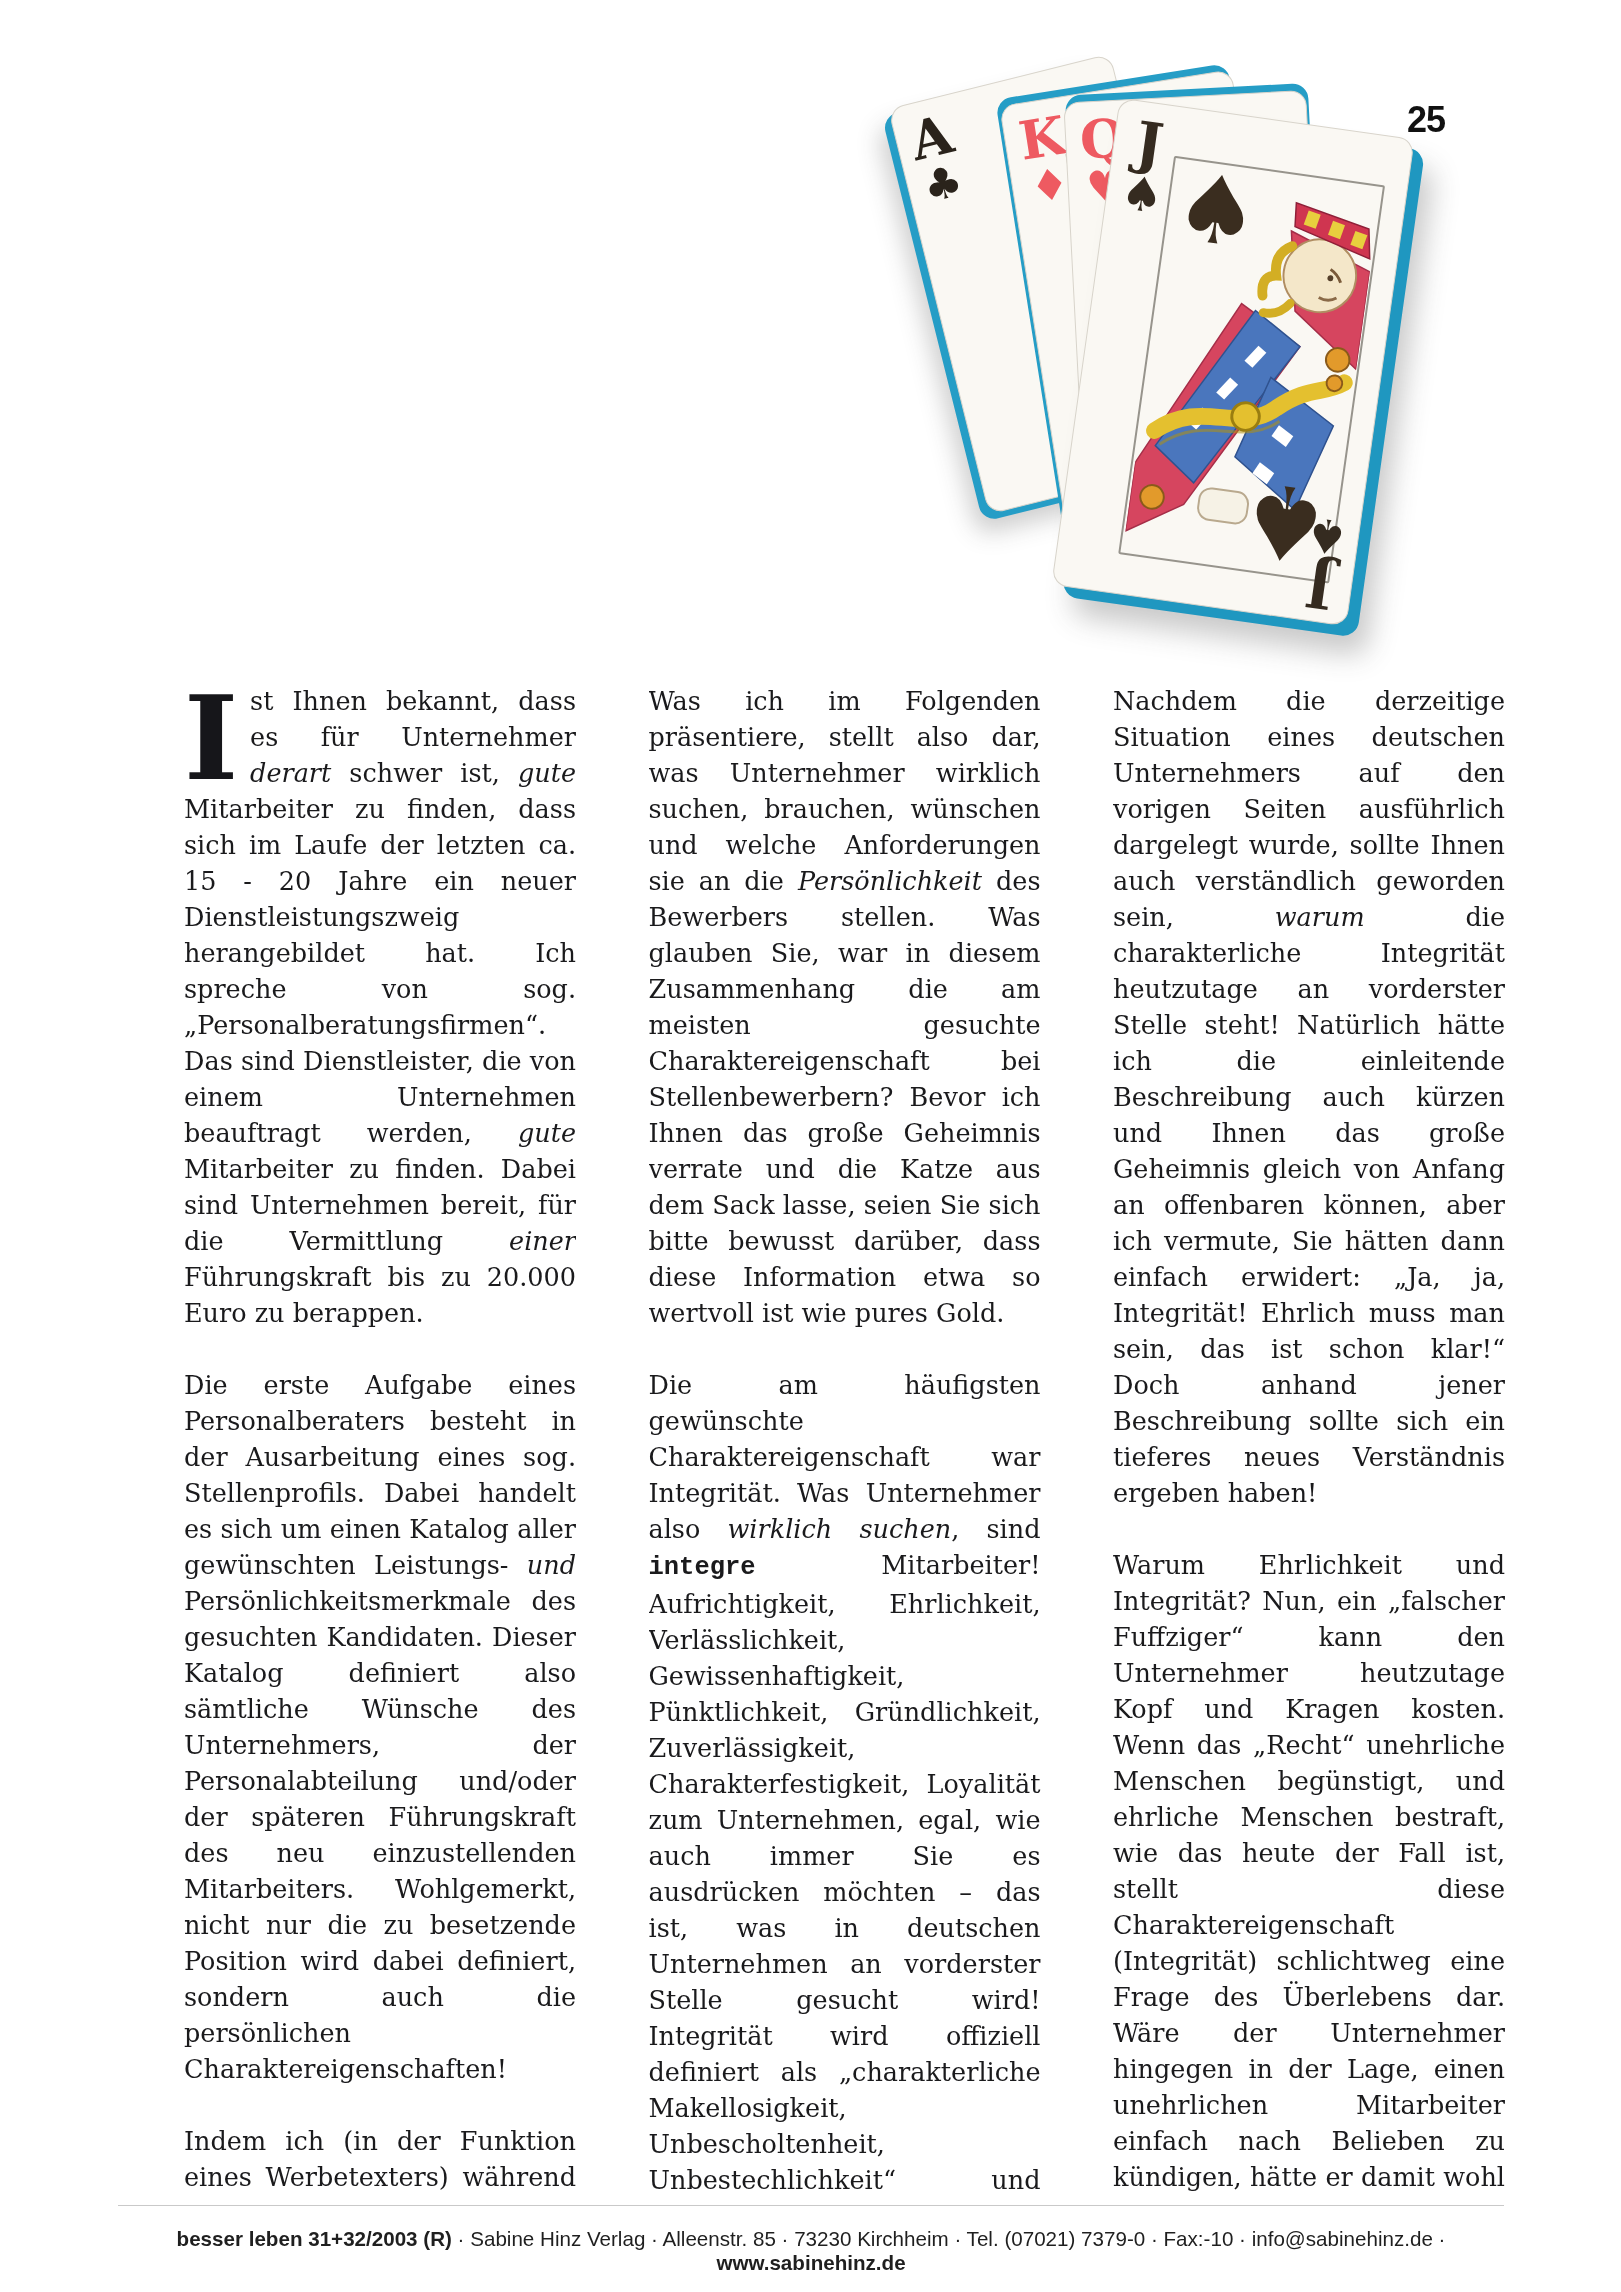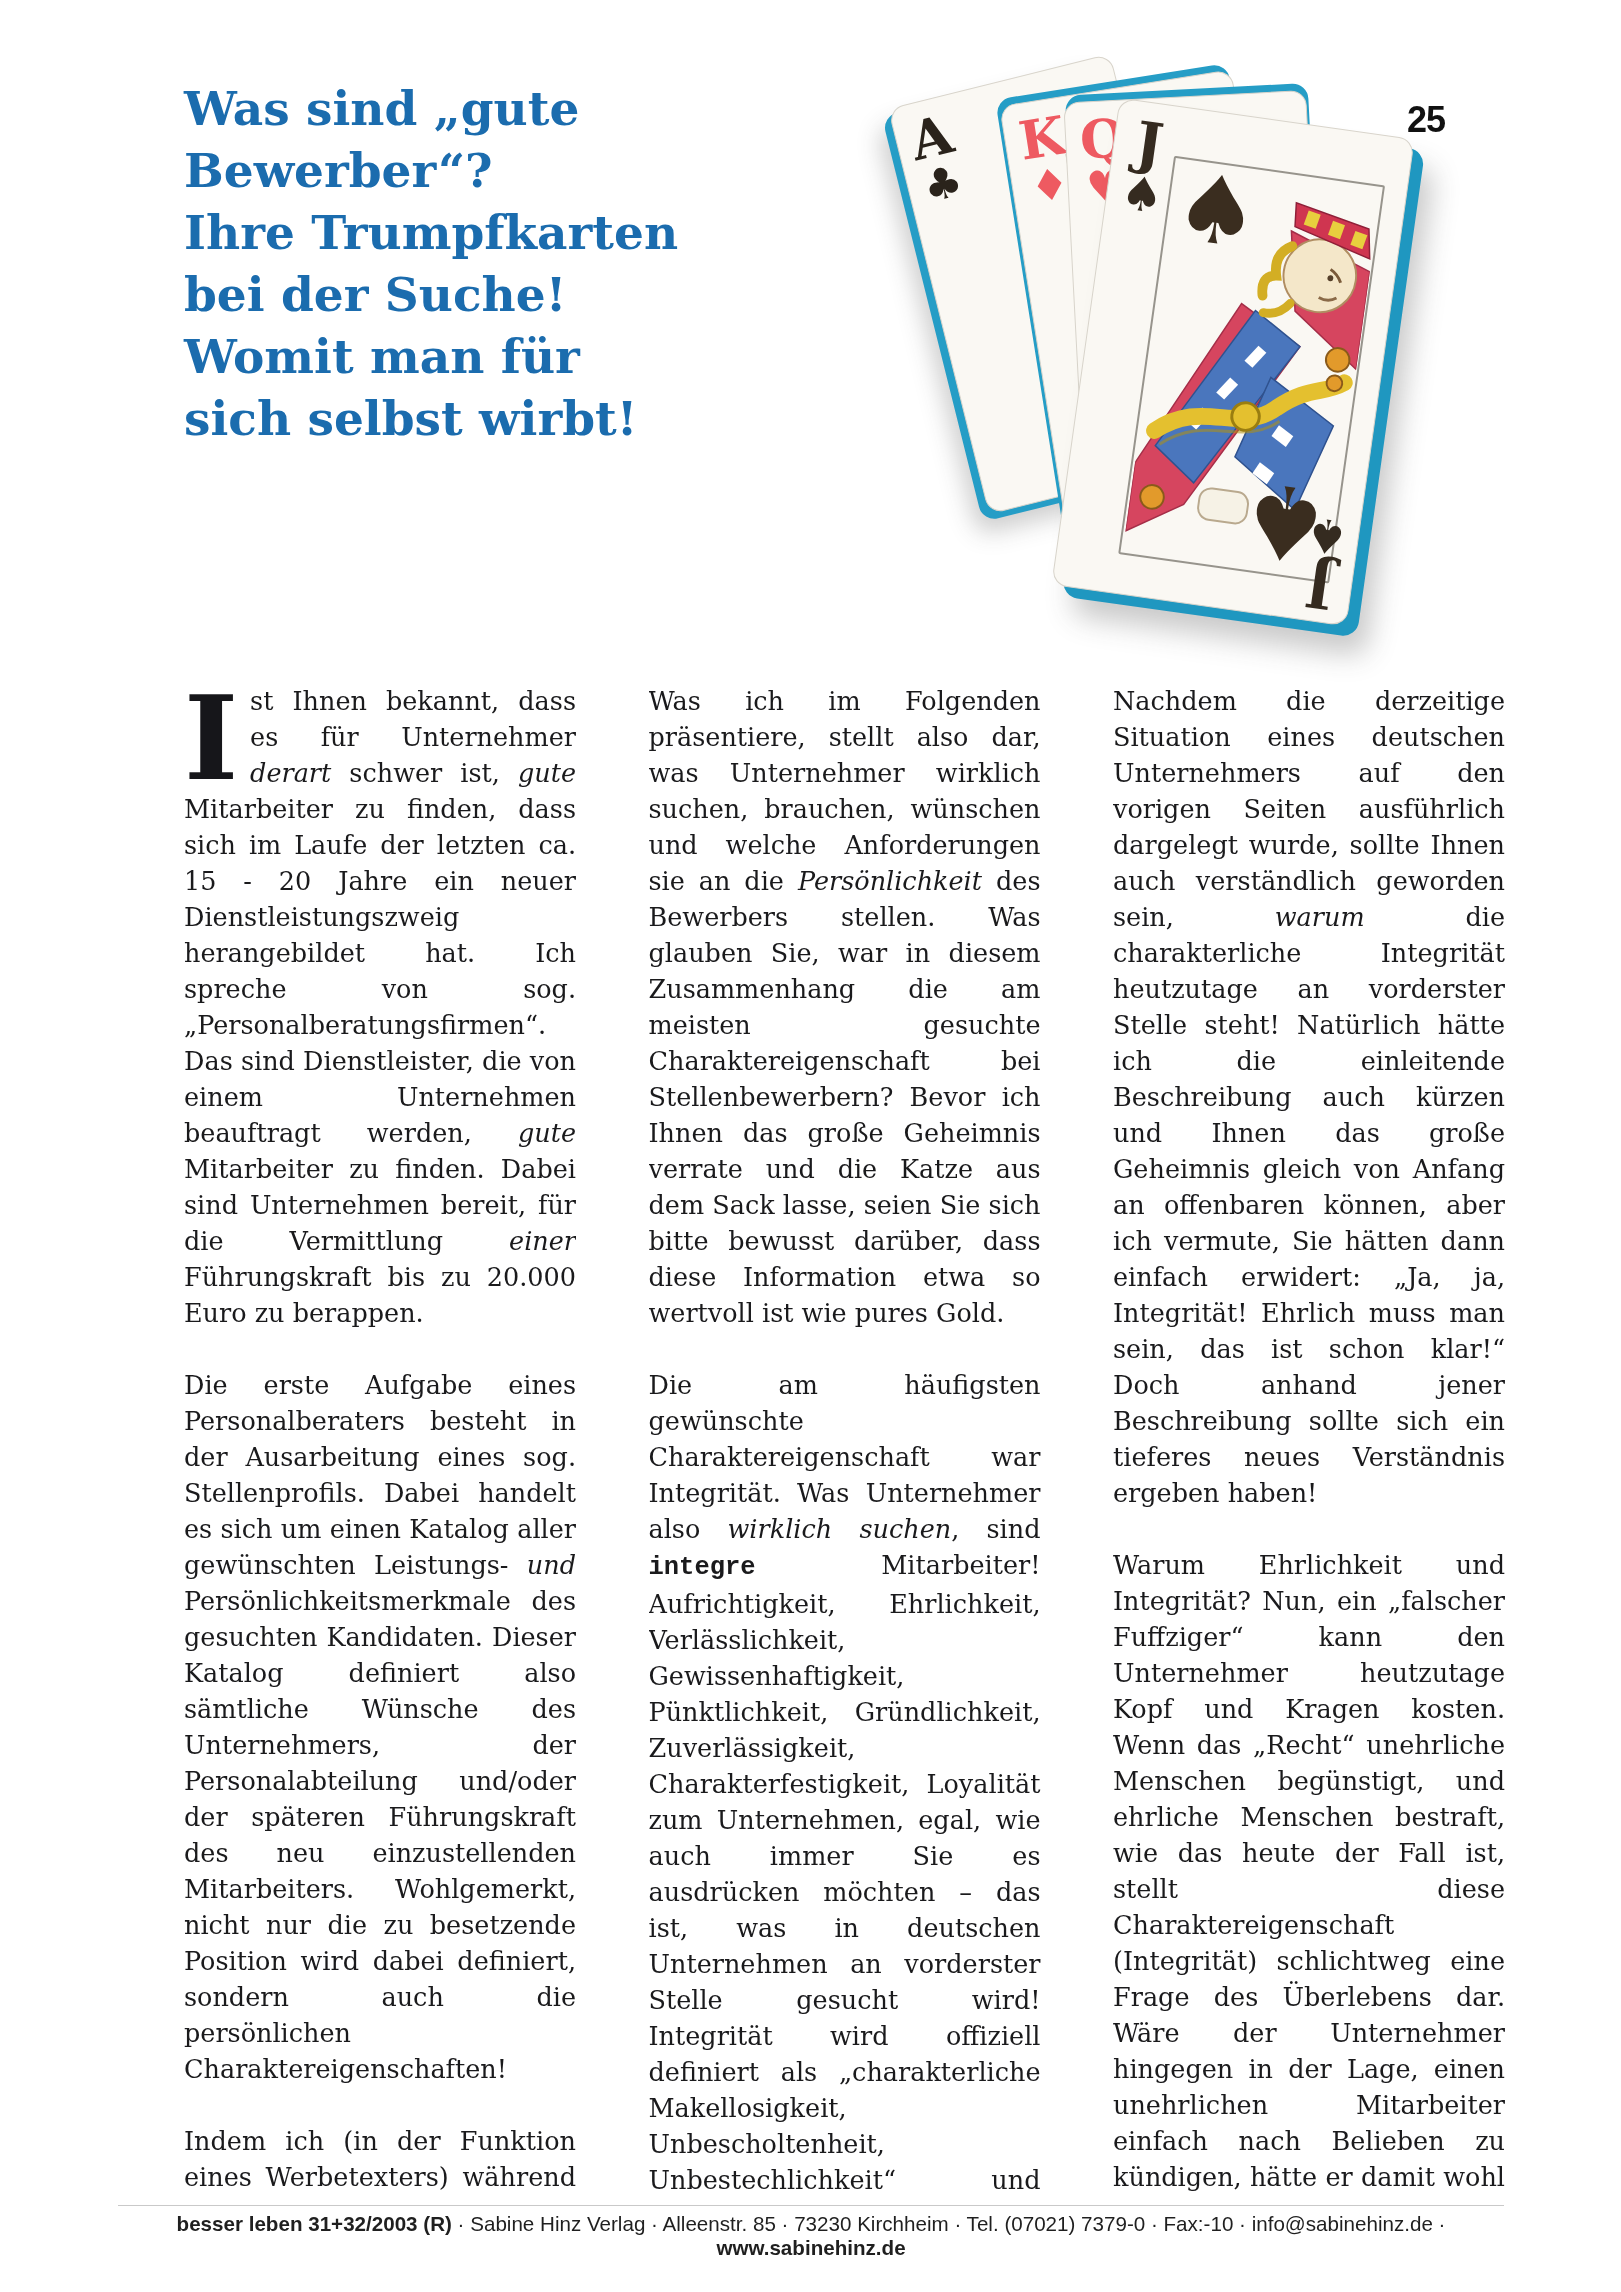--- a/index.html
+++ b/index.html
@@ -52,39 +52,31 @@
   .col { width:392px; overflow:hidden; }
   .col p { margin:0 0 36px 0; }
   .col p:last-child { margin-bottom:0; }
   .col i { font-style:italic; }
   .col b { font-weight:700;font-family:Liberation Mono, monospace; }
   .dropcap { float:left; font-family:"DejaVu Serif", serif; font-weight:700;
              font-size:116px; line-height:94px; margin:7.8px 11.8px 0 0; color:#16161a; }
 
   
   .footer { position:absolute; left:118px; top:2205px; width:1386px;
-            border-top:1px solid #c9c9c9; padding-top:6px; text-align:center;
+            border-top:1px solid #c9c9c9; padding-top:21px; text-align:center;
             font-family:"Liberation Sans", sans-serif; font-size:20.6px; color:#1f1f1f; }
   .footer b { font-weight:700; }
 </style>
 </head>
 <body>
 
 <div class="page">
 
   <div class="page-number">25</div>
 
-  <h1 class="headline" style="color: rgb(27, 108, 174);">
-      <div class="hl-line">Was sind „gute</div>
-      <div class="hl-line">Bewerber“?</div>
-      <div class="hl-line">Ihre Trumpfkarten</div>
-      <div class="hl-line">bei der Suche!</div>
-      <div class="hl-line">Womit man für</div>
-      <div class="hl-line">sich selbst wirbt!</div>
-    </h1>
 
   <div class="cards">
     <div class="card card-a">
       <div class="corner">
         <span class="rank" style="color: rgb(42, 35, 27);">A</span>
         <span class="suit" style="color: rgb(42, 35, 27);">♣</span>
       </div>
     </div>
     <div class="card card-k">
       <div class="corner">

